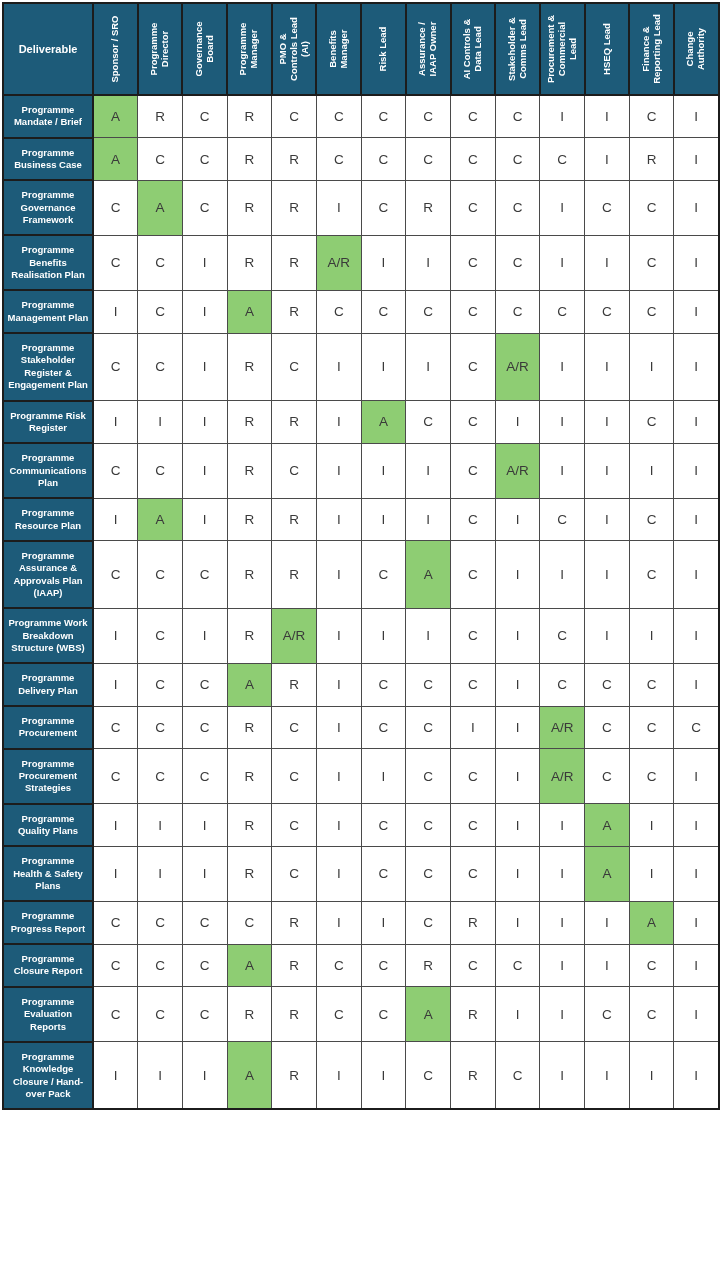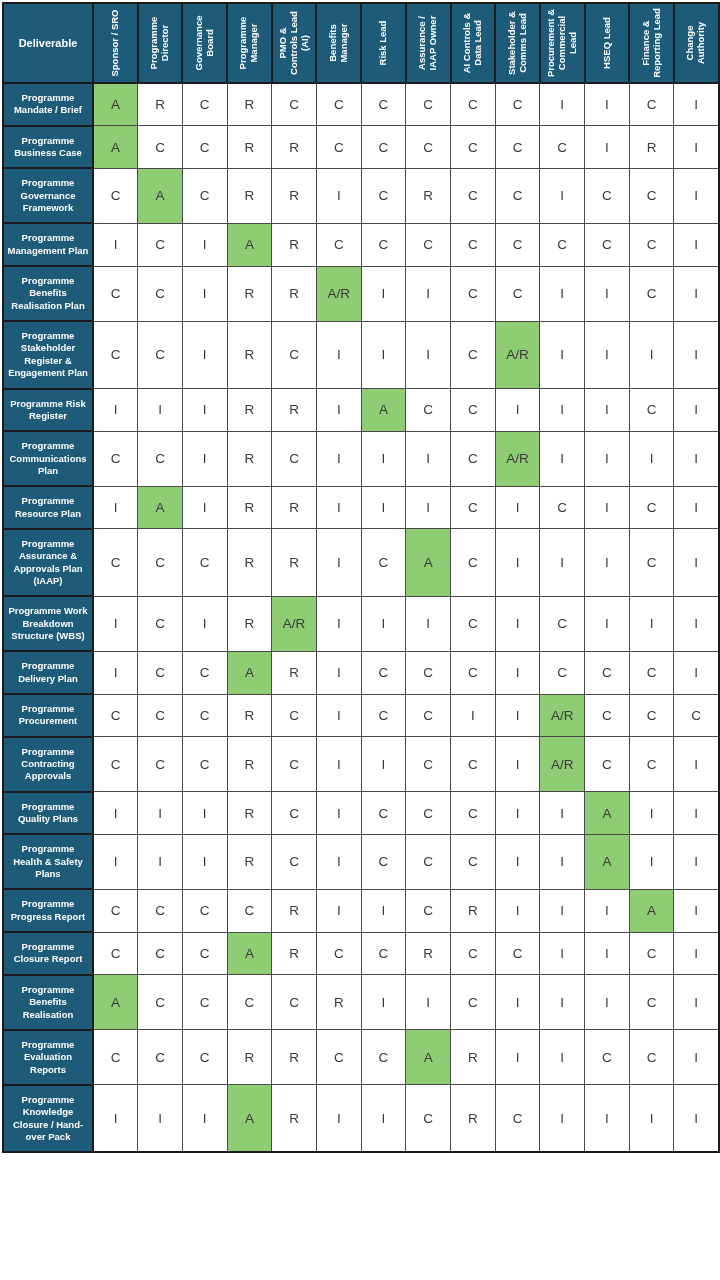--- a/index.html
+++ b/index.html
@@ -20,21 +20,21 @@
   table.raci{
     border-collapse:collapse;
     table-layout:fixed;
     width:716px;
     border:2px solid var(--outer-border);
   }
   
   thead th{
     background:var(--header-bg);
     border:2px solid var(--outer-border);
-    height:80px;
+    height:92px;
     padding:0;
     position:relative;
     overflow:hidden;
     margin-left:32px;
   }
   thead th.corner{
     color:var(--header-text);
     font-size:11px;
     font-weight:bold;
     text-align:center;
@@ -194,54 +194,54 @@
           <td>C</td>
           <td>R</td>
           <td>C</td>
           <td>C</td>
           <td>I</td>
           <td>C</td>
           <td>C</td>
           <td>I</td>
         </tr>
         <tr>
+          <th>Programme Benefits Realisation Plan</th>
+          <td>C</td>
+          <td>C</td>
+          <td>I</td>
+          <td>R</td>
+          <td>R</td>
+          <td class="hl">A/R</td>
+          <td>I</td>
+          <td>I</td>
+          <td>C</td>
+          <td>C</td>
+          <td>I</td>
+          <td>I</td>
+          <td>C</td>
+          <td>I</td>
+        </tr>
+        <tr>
           <th>Programme Management Plan</th>
           <td>I</td>
           <td>C</td>
           <td>I</td>
           <td class="hl">A</td>
           <td>R</td>
           <td>C</td>
           <td>C</td>
           <td>C</td>
           <td>C</td>
           <td>C</td>
           <td>C</td>
           <td>C</td>
           <td>C</td>
           <td>I</td>
         </tr>
         <tr>
-          <th>Programme Benefits Realisation Plan</th>
-          <td>C</td>
-          <td>C</td>
-          <td>I</td>
-          <td>R</td>
-          <td>R</td>
-          <td class="hl">A/R</td>
-          <td>I</td>
-          <td>I</td>
-          <td>C</td>
-          <td>C</td>
-          <td>I</td>
-          <td>I</td>
-          <td>C</td>
-          <td>I</td>
-        </tr>
-        <tr>
           <th>Programme Stakeholder Register &amp; Engagement Plan</th>
           <td>C</td>
           <td>C</td>
           <td>I</td>
           <td>R</td>
           <td>C</td>
           <td>I</td>
           <td>I</td>
           <td>I</td>
           <td>C</td>
@@ -364,21 +364,21 @@
           <td>C</td>
           <td>C</td>
           <td>I</td>
           <td>I</td>
           <td class="hl">A/R</td>
           <td>C</td>
           <td>C</td>
           <td>C</td>
         </tr>
         <tr>
-          <th>Programme Contracting Approvals</th>
+          <th>Programme Procurement Strategies</th>
           <td>C</td>
           <td>C</td>
           <td>C</td>
           <td>R</td>
           <td>C</td>
           <td>I</td>
           <td>I</td>
           <td>C</td>
           <td>C</td>
           <td>I</td>
@@ -443,37 +443,20 @@
           <td>C</td>
           <td>C</td>
           <td>C</td>
           <td class="hl">A</td>
           <td>R</td>
           <td>C</td>
           <td>C</td>
           <td>R</td>
           <td>C</td>
           <td>C</td>
-          <td>I</td>
-          <td>I</td>
-          <td>C</td>
-          <td>I</td>
-        </tr>
-        <tr>
-          <th>Programme Benefits Realisation</th>
-          <td class="hl">A</td>
-          <td>C</td>
-          <td>C</td>
-          <td>C</td>
-          <td>C</td>
-          <td>R</td>
-          <td>I</td>
-          <td>I</td>
-          <td>C</td>
-          <td>I</td>
           <td>I</td>
           <td>I</td>
           <td>C</td>
           <td>I</td>
         </tr>
         <tr>
           <th>Programme Evaluation Reports</th>
           <td>C</td>
           <td>C</td>
           <td>C</td>

